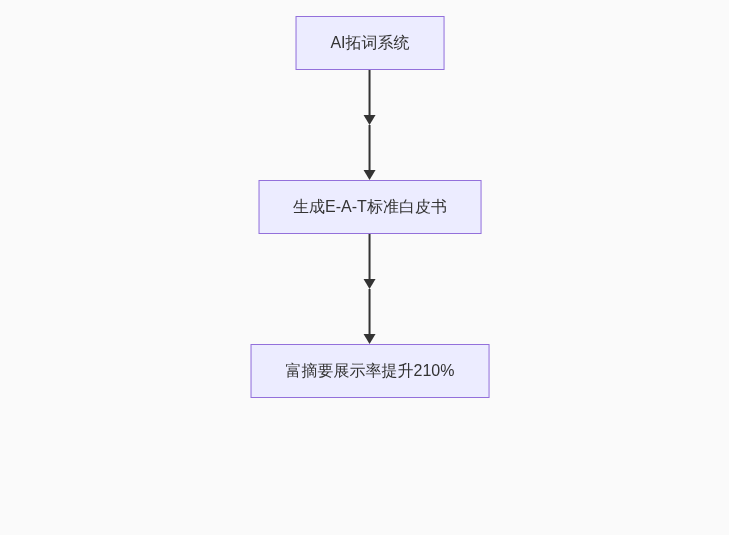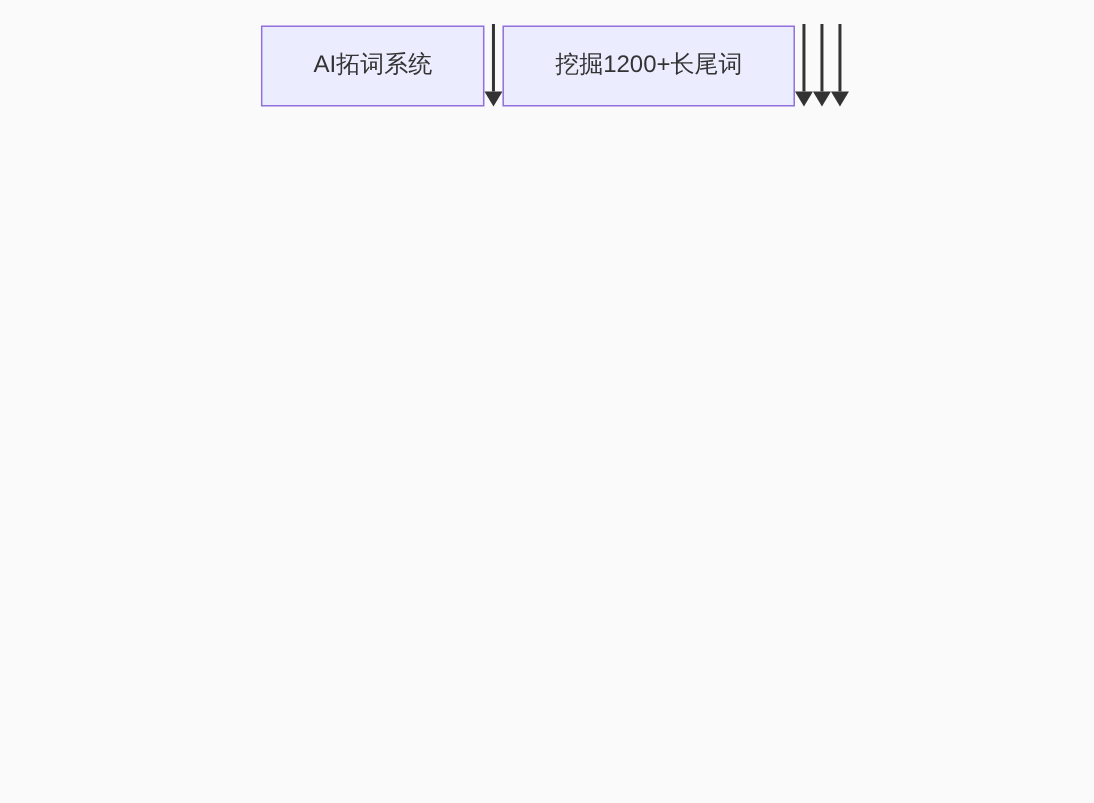--- a/index.html
+++ b/index.html
@@ -15,21 +15,21 @@
     position: relative;
     width: 729px;
     height: 535px;
   }
   .flow {
     position: absolute;
     left: 370px;
     top: 16px;
     transform: translateX(-50%);
     display: flex;
-    flex-direction: row;
+    flex-direction: column;
     align-items: center;
   }
   .node {
     box-sizing: border-box;
     height: 54px;
     padding: 0 34px;
     background: #ECECFF;
     border: 1px solid #9370DB;
     display: flex;
     align-items: center;
@@ -66,36 +66,39 @@
 
     <div class="node">
       <span>AI拓词系统</span>
     </div>
 
     <div class="arrow">
       <div class="line"></div>
       <div class="head"></div>
     </div>
 
+
+    <div class="arrow">
+      <div class="line"></div>
+      <div class="head"></div>
+    </div>
+
     <div class="node">
-      <span>挖掘1200+长尾词</span>
+      <span>生成E-A-T标准白皮书</span>
     </div>
 
     <div class="arrow">
       <div class="line"></div>
       <div class="head"></div>
     </div>
 
 
     <div class="arrow">
       <div class="line"></div>
       <div class="head"></div>
     </div>
 
-
-    <div class="arrow">
-      <div class="line"></div>
-      <div class="head"></div>
+    <div class="node">
+      <span>富摘要展示率提升210%</span>
     </div>
-
 
   </div>
 </div>
 
 </body></html>

